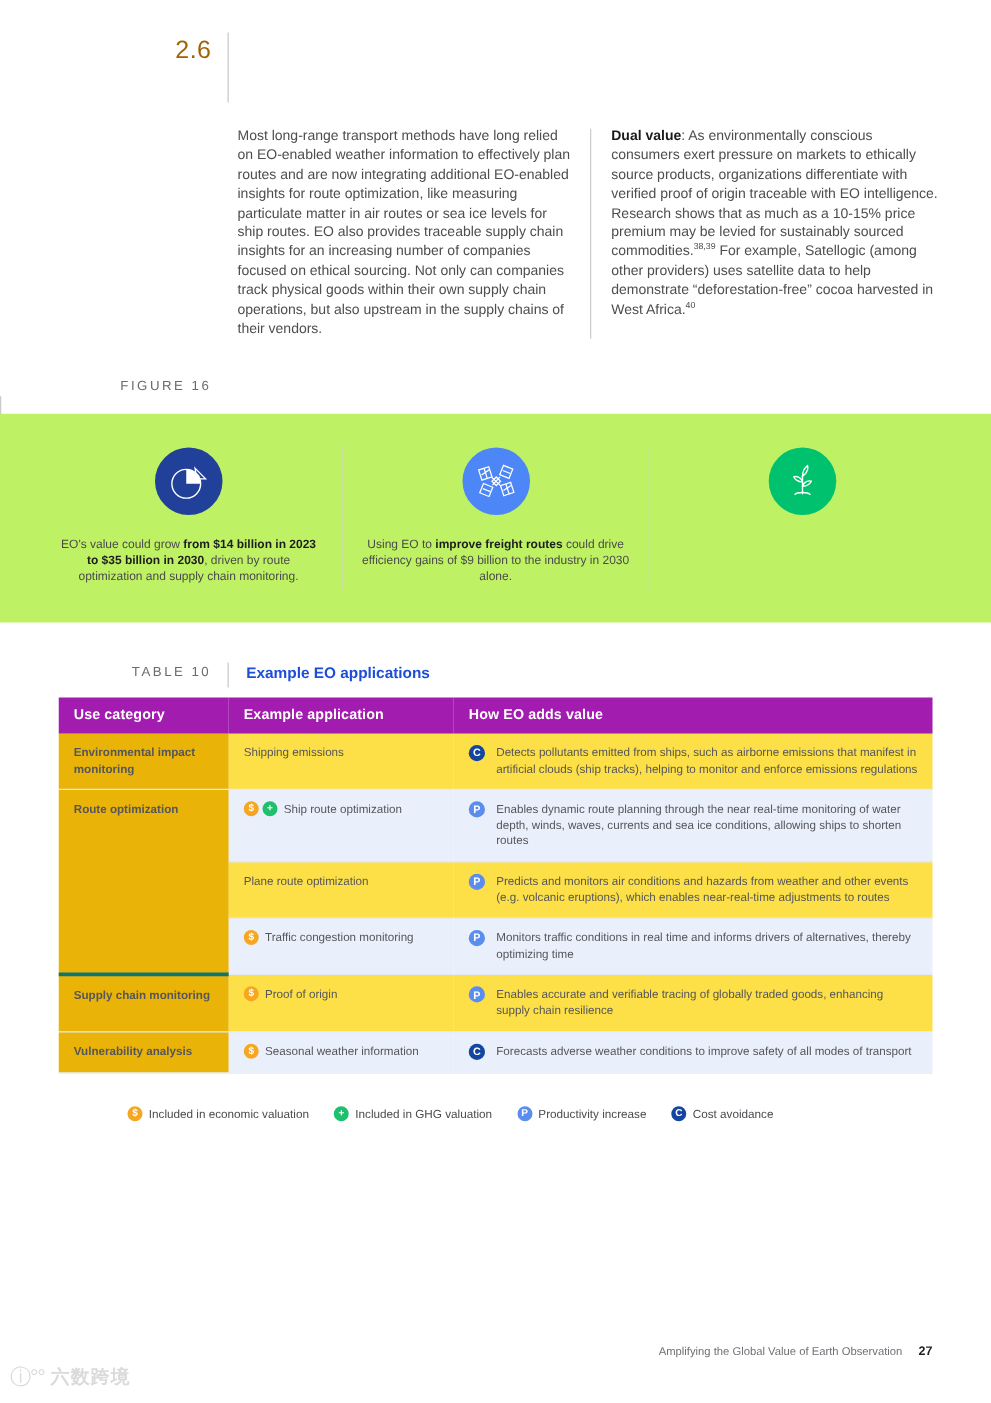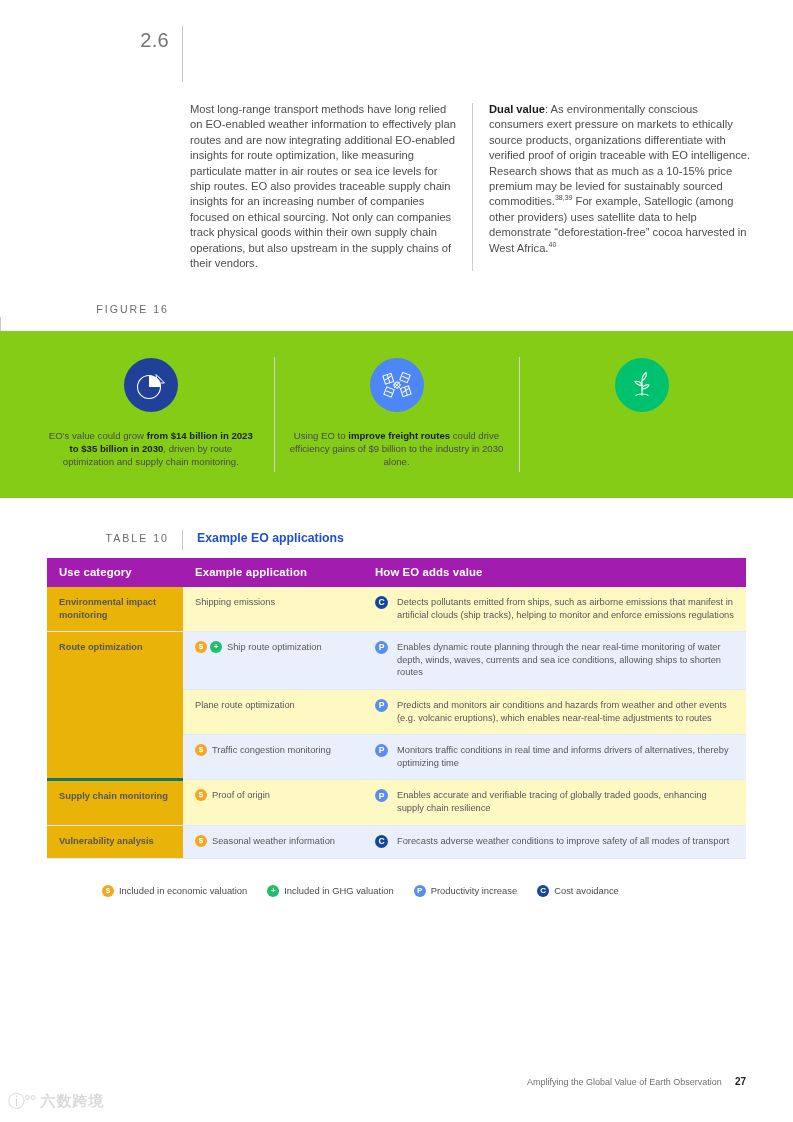--- a/index.html
+++ b/index.html
@@ -24,21 +24,21 @@
     height: 62px;
     display: flex;
     align-items: flex-start;
   }
   .sec-num {
     width: 182px;
     text-align: right;
     padding-right: 13px;
     box-sizing: border-box;
     font-size: 20px;
-    color: #737373;
+    color: #a16207;
     line-height: 28px;
     letter-spacing: .3px;
   }
   .sec-rule {
     width: 1px;
     background: #c9c9c9;
     height: 56px;
   }
   .sec-title {
     padding-left: 14px;
@@ -101,21 +101,21 @@
   }
   #figure-caption { top: 301px; flex-direction: column; }
   #table-caption  { top: 530px; }
 
   
   .fig-band {
     position: absolute;
     left: 0; top: 331px;
     width: 793px;
     height: 167px;
-    background: #84cc16;
+    background: #bef264;
   }
   .fig-items {
     position: absolute;
     left: 28px; top: 0;
     width: 737px; height: 167px;
     display: flex;
   }
   .fig-item {
     flex: 1;
     display: flex;
@@ -177,21 +177,21 @@
   .cat-cell {
     background: #e8eefb;
     font-size: 10.3px;
     font-weight: bold;
     color: #15161a;
     line-height: 13.4px;
     border-bottom: 1px solid #ffffff;
     padding-top: 10px;
   }
   .cat-cell.blank { border-bottom: 3px solid #0f766e; }
-  .row-white td { background: #fef9c3; }
+  .row-white td { background: #fde047; }
   .row-tint  td { background: #eaf0fb; }
   .row-white td.cat-cell, .row-tint td.cat-cell { background: #eab308; }
   .app-cell { color: #5a5b5f; }
   .val-cell { padding-left: 4px; }
   .val-inner { display: flex; align-items: flex-start; }
   .val-inner .vtext { padding-left: 9px; }
 
   
   .badge {
     display: inline-flex;

